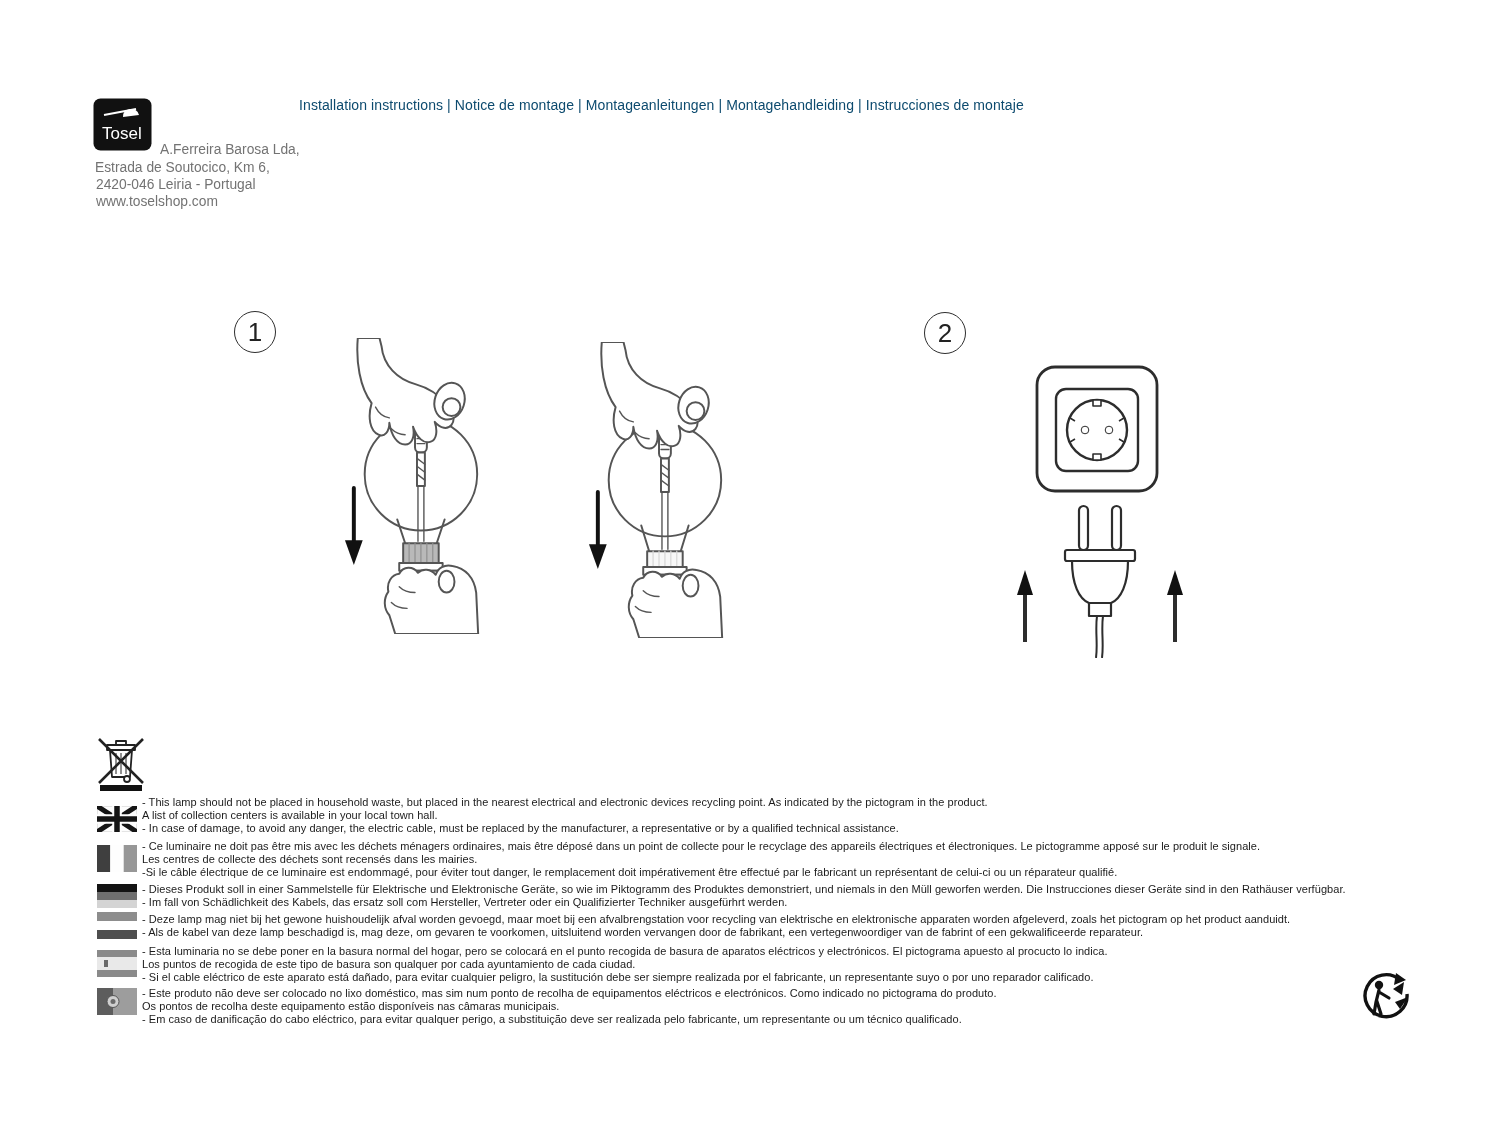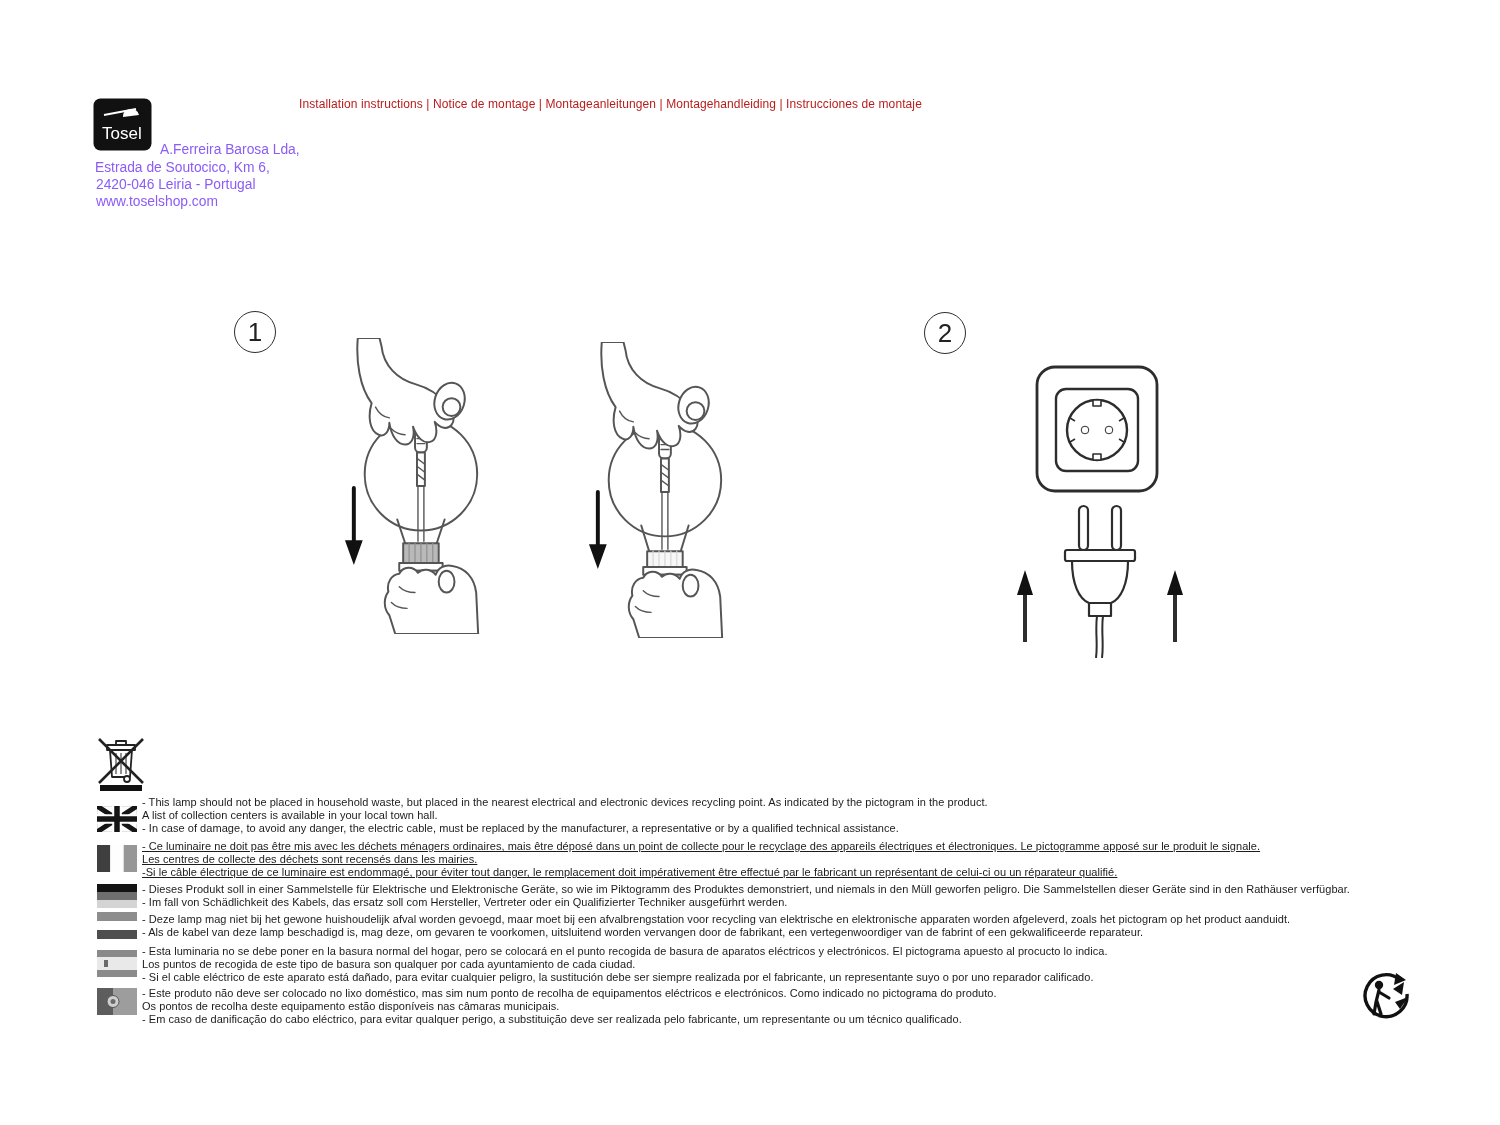--- a/index.html
+++ b/index.html
@@ -4,23 +4,23 @@
 <style>
   html,body{margin:0;padding:0;background:#e9e9e9;}
   .page{
     position:relative;width:1500px;height:1125px;background:#ffffff;
     font-family:"Liberation Sans",sans-serif;color:#1b1b1b;overflow:hidden;
     margin:0 auto;
   }
   .abs{position:absolute;}
   .title{
     position:absolute;left:299px;top:97px;width:1050px;
-    font-size:12px;color:#b91c1c;white-space:nowrap;letter-spacing:0.1px;
-  }
-  .addr{position:absolute;font-size:13.8px;color:#8b5cf6;white-space:nowrap;}
+    font-size:14px;color:#0c4a6e;white-space:nowrap;letter-spacing:0.1px;
+  }
+  .addr{position:absolute;font-size:13.8px;color:#737373;white-space:nowrap;}
   .step-badge{
     position:absolute;width:40px;height:40px;border:1.7px solid #2e2e2e;border-radius:50%;
     display:flex;align-items:center;justify-content:center;
     font-size:26px;color:#222;background:#fff;
   }
   .notice-text{
     position:absolute;left:142px;font-size:11px;line-height:13.1px;
     color:#1b1b1b;white-space:nowrap;letter-spacing:0.05px;
   }
   .flag{position:absolute;left:97px;width:40px;}
@@ -173,33 +173,33 @@
     <div>- This lamp should not be placed in household waste, but placed in the nearest electrical and electronic devices recycling point. As indicated by the pictogram in the product.</div>
     <div>A list of collection centers is available in your local town hall.</div>
     <div>- In case of damage, to avoid any danger, the electric cable, must be replaced by the manufacturer, a representative or by a qualified technical assistance.</div>
   </div>
 
   <svg class="flag" style="top:845px;height:27px;" viewBox="0 0 40 27">
     <rect x="0" y="0" width="13.3" height="27" fill="#3f3f3f"></rect>
     <rect x="13.3" y="0" width="13.4" height="27" fill="#fefefe"></rect>
     <rect x="26.7" y="0" width="13.3" height="27" fill="#979797"></rect>
   </svg>
-  <div class="notice-text" style="top:840px;text-decoration:underline;">
+  <div class="notice-text" style="top:840px;">
     <div>- Ce luminaire ne doit pas être mis avec les déchets ménagers ordinaires, mais être déposé dans un point de collecte pour le recyclage des appareils électriques et électroniques. Le pictogramme apposé sur le produit le signale.</div>
     <div>Les centres de collecte des déchets sont recensés dans les mairies.</div>
     <div>-Si le câble électrique de ce luminaire est endommagé, pour éviter tout danger, le remplacement doit impérativement être effectué par le fabricant un représentant de celui-ci ou un réparateur qualifié.</div>
   </div>
 
   <svg class="flag" style="top:884px;height:24px;" viewBox="0 0 40 24">
     <rect x="0" y="0" width="40" height="8" fill="#131313"></rect>
     <rect x="0" y="8" width="40" height="8" fill="#6f6f6f"></rect>
     <rect x="0" y="16" width="40" height="8" fill="#d4d4d4"></rect>
   </svg>
   <div class="notice-text" style="top:883px;">
-    <div>- Dieses Produkt soll in einer Sammelstelle für Elektrische und Elektronische Geräte, so wie im Piktogramm des Produktes demonstriert, und niemals in den Müll geworfen peligro. Die Sammelstellen dieser Geräte sind in den Rathäuser verfügbar.</div>
+    <div>- Dieses Produkt soll in einer Sammelstelle für Elektrische und Elektronische Geräte, so wie im Piktogramm des Produktes demonstriert, und niemals in den Müll geworfen werden. Die Instrucciones dieser Geräte sind in den Rathäuser verfügbar.</div>
     <div>- Im fall von Schädlichkeit des Kabels, das ersatz soll com Hersteller, Vertreter oder ein Qualifizierter Techniker ausgefürhrt werden.</div>
   </div>
 
   <svg class="flag" style="top:912px;height:27px;" viewBox="0 0 40 27">
     <rect x="0" y="0" width="40" height="9" fill="#8d8d8d"></rect>
     <rect x="0" y="9" width="40" height="9" fill="#ffffff"></rect>
     <rect x="0" y="18" width="40" height="9" fill="#4e4e4e"></rect>
   </svg>
   <div class="notice-text" style="top:913px;">
     <div>- Deze lamp mag niet bij het gewone huishoudelijk afval worden gevoegd, maar moet bij een afvalbrengstation voor recycling van elektrische en elektronische apparaten worden afgeleverd, zoals het pictogram op het product aanduidt.</div>

